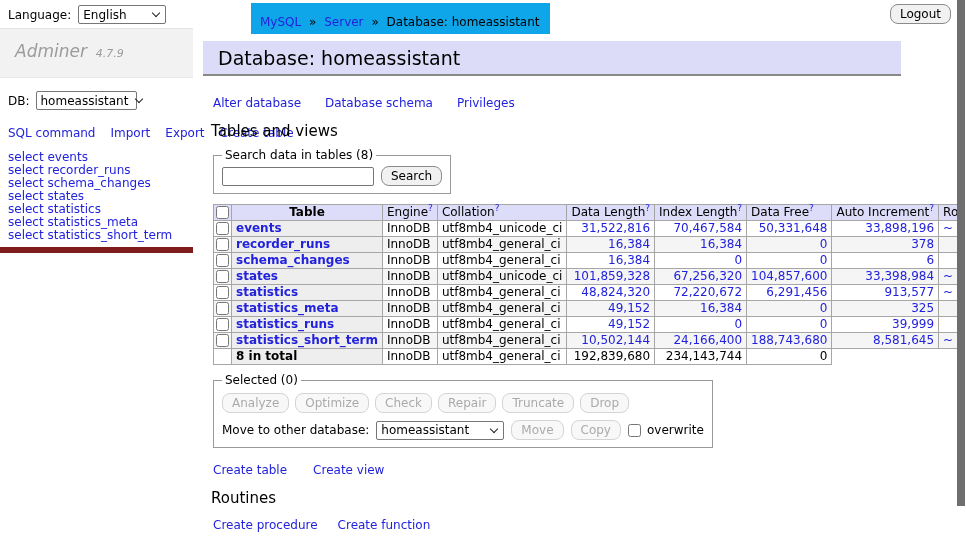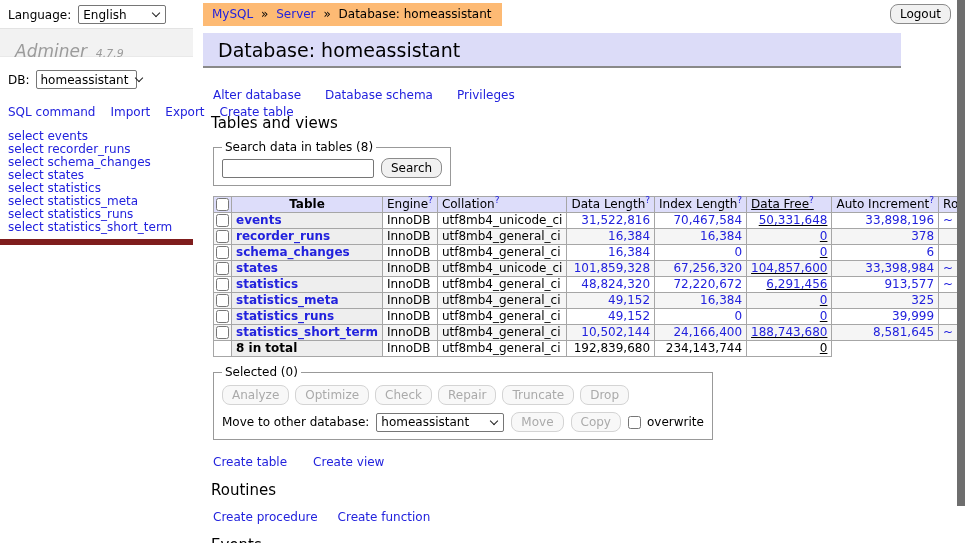--- a/index.html
+++ b/index.html
@@ -26,34 +26,34 @@
     font-family: inherit; font-size: 12px; color: #000;
     background: #f1f1f1; border: 1px solid #8b8b8b; border-radius: 8px;
     padding: 2px 9px; line-height: 14px; cursor: pointer;
   }
   .btn:disabled, .btn.disabled { color: #aaa; border-color: #d4d4d4; background: #f8f8f8; cursor: default; }
 
   
   .sidebar { position: absolute; top: 28px; left: 0; width: 193px; }
   .brand {
     background: #f2f2f2; border-top: 1px solid #e3e3e3; border-bottom: 1px solid #e9e9e9;
-    padding: 12px 0 11px 15px; height: 29px;
+    padding: 12px 0 11px 15px; height: 50px;
   }
   .brand .app { font-style: italic; font-size: 17px; color: #9b9b9b; }
   .brand .ver { font-style: italic; font-size: 11px; color: #9b9b9b; margin-left: 5px; }
   .db-row { margin: 13px 0 0 8px; display: flex; align-items: center; gap: 6px; }
   .db-row .sel { width: 101px; }
   .sb-links { margin: 15px 0 0 8px; width: 178px; line-height: 17px; }
   .sb-links a { margin-right: 15px; white-space: nowrap; }
   .tbl-links { margin: 9px 0 0 0; padding: 0 0 5px 8px; border-bottom: 6px solid #7f1d1d; }
   .tbl-links a { display: block; line-height: 13px; white-space: nowrap; }
 
   
   .main { position: absolute; top: 0; left: 203px; width: 698px; }
-  .breadcrumb { display: inline-block; background: #fdba74; padding: 4px 10px 5px 9px; margin-top: 3px; white-space: nowrap; }
+  .breadcrumb { display: inline-block; background: #0ea5e9; padding: 12px 10px 5px 9px; margin-top: 3px; white-space: nowrap; margin-left: 48px; }
   .breadcrumb .sep { color: #000; margin: 0 4px; }
   .logout-wrap { position: absolute; top: 4px; right: 15px; z-index: 3; }
 
   .h2bar { background: #dcdcf8; border-bottom: 2px solid #898989; padding: 8px 0 6px 15px; margin-top: 7px; }
   .h2bar h2 { margin: 0; font-size: 19px; font-weight: normal; line-height: 19px; }
 
   .actions { margin: 20px 0 0 10px; }
   .actions a { margin-right: 24px; }
 
   h3 { font-size: 15px; font-weight: normal; margin: 12px 0 0 8px; }
@@ -71,21 +71,21 @@
   thead td, thead th { background: #ddddfa; font-weight: normal; text-align: left; }
   thead th.c-name { font-weight: bold; text-align: center; width: 108px; }
   sup.help { font-size: 9px; line-height: 0; }
   tbody th.c-name, tfoot th.c-name { background: #eee; text-align: left; font-weight: normal; }
   tbody tr:nth-of-type(even) { background: #f5f5f5; }
   .c-check { width: 18px; text-align: center; padding: 1px 2px; }
   .c-check input, .ovw input { width: 13px; height: 13px; margin: 0; vertical-align: middle; }
   .c-engine { width: 42px; }
   .c-coll { width: 104px; }
   .c-num { text-align: right; }
-  .n-dl { width: 66px; } .n-il { width: 68px; } .n-df { width: 58px; text-decoration: underline; } .n-ai { width: 76px; } .n-rw { width: 54px; }
+  .n-dl { width: 66px; } .n-il { width: 68px; } .n-df { width: 58px; } .n-ai { width: 76px; } .n-rw { width: 54px; }
   a.tname { font-weight: bold; }
   tfoot td, tfoot th { font-weight: normal; }
   tfoot th b { font-weight: bold; }
   tfoot .ghost { border: none; background: #fff; }
 
   
   .ops-row { margin: 2px 0 7px; display: flex; gap: 6px; }
   .move-row { display: flex; align-items: center; gap: 7px; }
   .move-row .sel { width: 128px; }
   .ovw { display: flex; align-items: flex-end; gap: 6px; }
@@ -130,21 +130,20 @@
     
   <a>SQL command</a><a>Import</a><a>Export</a><a>Create table</a></div>
   <div class="tbl-links">
 
   <a>select events</a>
       <a>select recorder_runs</a>
       <a>select schema_changes</a>
       <a>select states</a>
       <a>select statistics</a>
       <a>select statistics_meta</a>
-      <a>select statistics_runs</a>
       <a>select statistics_short_term</a>
     </div>
 </aside>
 
 <main class="main">
 
   <div class="breadcrumb">
     <a>MySQL</a>
     <span class="sep">»</span>
     <a>Server</a>

